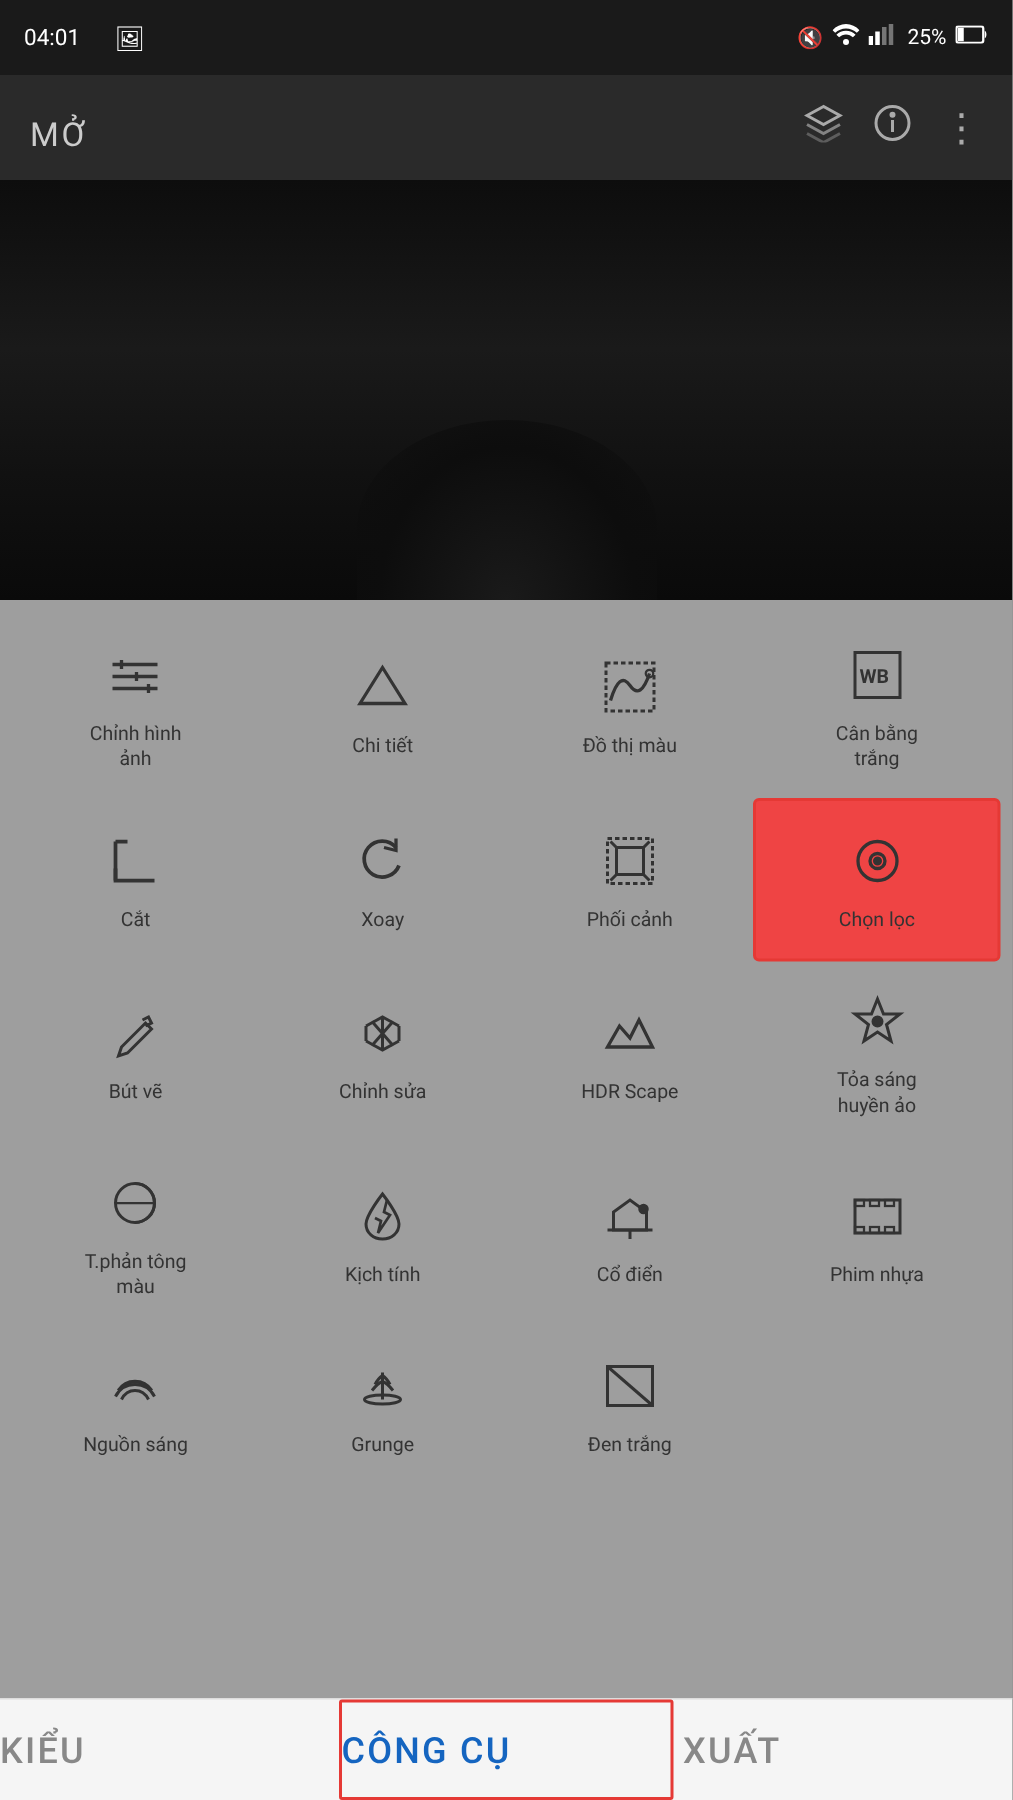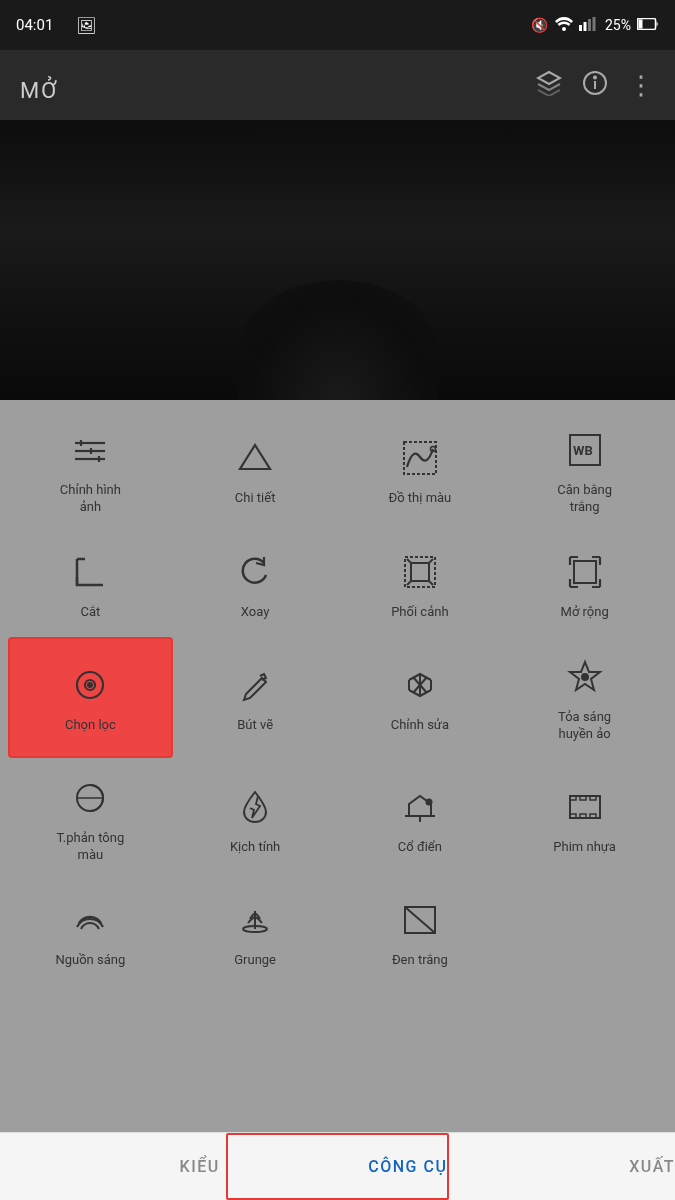--- a/index.html
+++ b/index.html
@@ -145,23 +145,23 @@
       justify-content: space-around;
       position: absolute;
       bottom: 0;
       border-top: 1px solid #ddd;
     }
 
     .bottom-nav-item {
       flex: 1;
       display: flex;
       align-items: center;
-      justify-content: flex-end;
+      justify-content: flex-start;
       height: 100%;
-      font-size: 16px;
+      font-size: 24px;
       font-weight: 500;
       color: #888;
       letter-spacing: 1.5px;
       cursor: pointer;
     }
 
     .bottom-nav-item.active {
       color: #1565c0;
       border: 2.5px solid #e53935;
       border-radius: 2px;
@@ -320,32 +320,20 @@
             <path d="M10 28 L6 32" stroke="#333" stroke-width="2"></path>
             <path d="M28 28 L32 32" stroke="#333" stroke-width="2"></path>
             <path d="M10 10 L6 6" stroke="#333" stroke-width="2"></path>
             <path d="M28 10 L32 6" stroke="#333" stroke-width="2"></path>
             <path d="M10 10 L28 10 L28 28 L10 28 Z" stroke="#333" stroke-width="2" fill="none"></path>
           </svg>
         </div>
         <span class="tool-label">Phối cảnh</span>
       </div>
 
-      <div class="tool-item">
-        <div class="tool-icon">
-          <svg viewBox="0 0 38 38">
-            <rect x="8" y="8" width="22" height="22" stroke="#333" stroke-width="2" fill="none"></rect>
-            <path d="M4 4 L4 12 M4 4 L12 4" stroke="#333" stroke-width="2.2" fill="none"></path>
-            <path d="M34 4 L34 12 M34 4 L26 4" stroke="#333" stroke-width="2.2" fill="none"></path>
-            <path d="M4 34 L4 26 M4 34 L12 34" stroke="#333" stroke-width="2.2" fill="none"></path>
-            <path d="M34 34 L34 26 M34 34 L26 34" stroke="#333" stroke-width="2.2" fill="none"></path>
-          </svg>
-        </div>
-        <span class="tool-label">Mở rộng</span>
-      </div>
 
       <div class="tool-item selected">
         <div class="tool-icon">
           <svg viewBox="0 0 38 38">
             <circle cx="19" cy="19" r="13" stroke="#333" stroke-width="2.2" fill="none"></circle>
             <circle cx="19" cy="19" r="5" stroke="#333" stroke-width="2.2" fill="none"></circle>
             <circle cx="19" cy="19" r="2" fill="#333"></circle>
           </svg>
         </div>
         <span class="tool-label">Chọn lọc</span>
@@ -367,20 +355,28 @@
             <path d="M8 14 L19 8 L30 14 M8 24 L19 30 L30 24" stroke="#333" stroke-width="2" fill="none"></path>
             <path d="M19 8 L19 30" stroke="#333" stroke-width="2"></path>
             <path d="M8 14 L8 24 M30 14 L30 24" stroke="#333" stroke-width="2"></path>
             <line x1="12" y1="11" x2="26" y2="27" stroke="#333" stroke-width="2"></line>
             <line x1="26" y1="11" x2="12" y2="27" stroke="#333" stroke-width="2"></line>
           </svg>
         </div>
         <span class="tool-label">Chỉnh sửa</span>
       </div>
 
+      <div class="tool-item">
+        <div class="tool-icon">
+          <svg viewBox="0 0 38 38">
+            <path d="M4 28 L12 14 L19 22 L25 10 L34 28 Z" stroke="#333" stroke-width="2.2" fill="none"></path>
+          </svg>
+        </div>
+        <span class="tool-label">HDR Scape</span>
+      </div>
 
       <div class="tool-item">
         <div class="tool-icon">
           <svg viewBox="0 0 38 38">
             <polygon points="19,4 23,14 34,14 25,21 28,32 19,26 10,32 13,21 4,14 15,14" stroke="#333" stroke-width="2" fill="none"></polygon>
             <circle cx="19" cy="19" r="3" fill="#333"></circle>
           </svg>
         </div>
         <span class="tool-label">Tỏa sáng<br>huyền ảo</span>
       </div>

